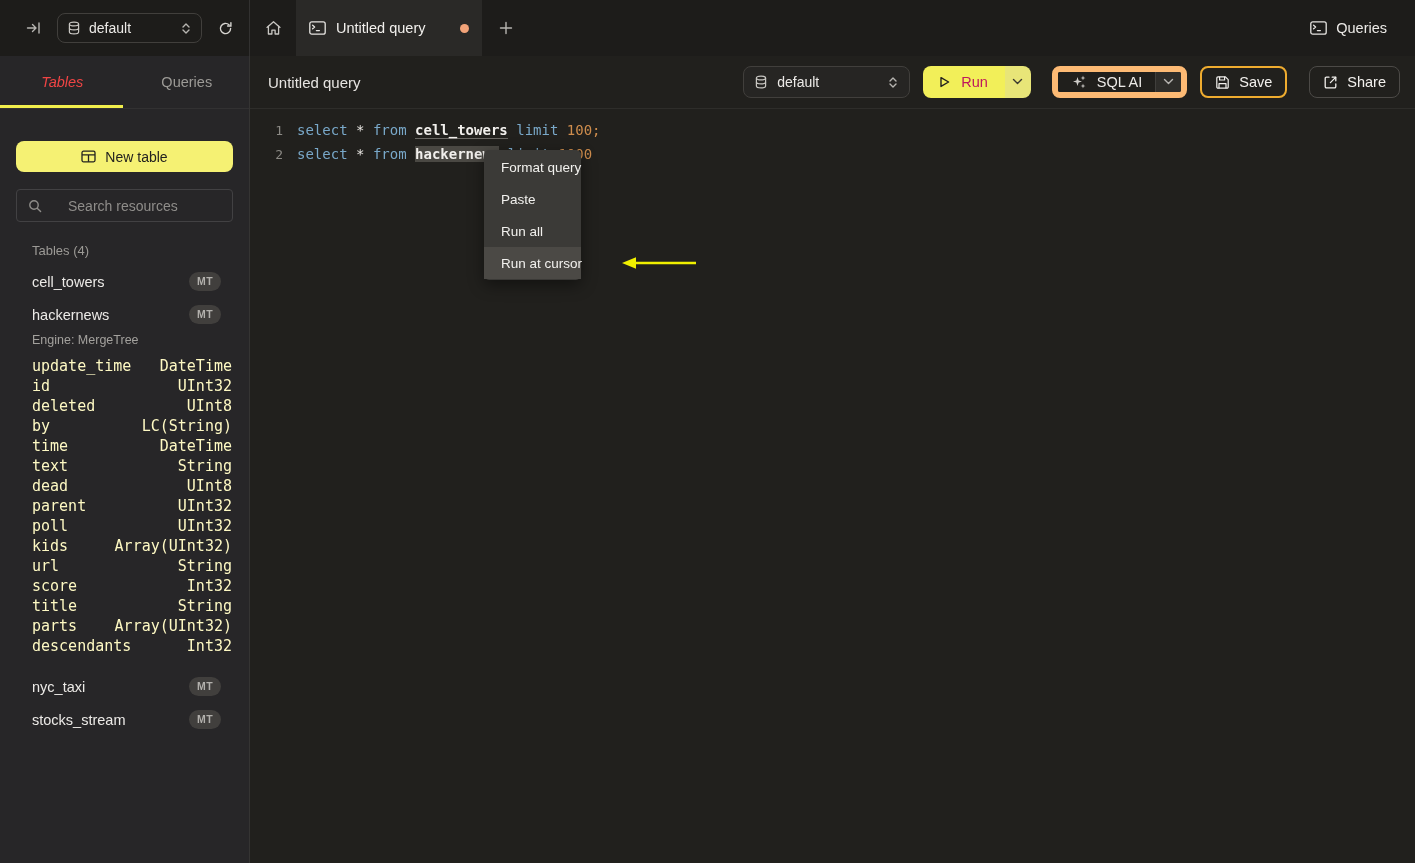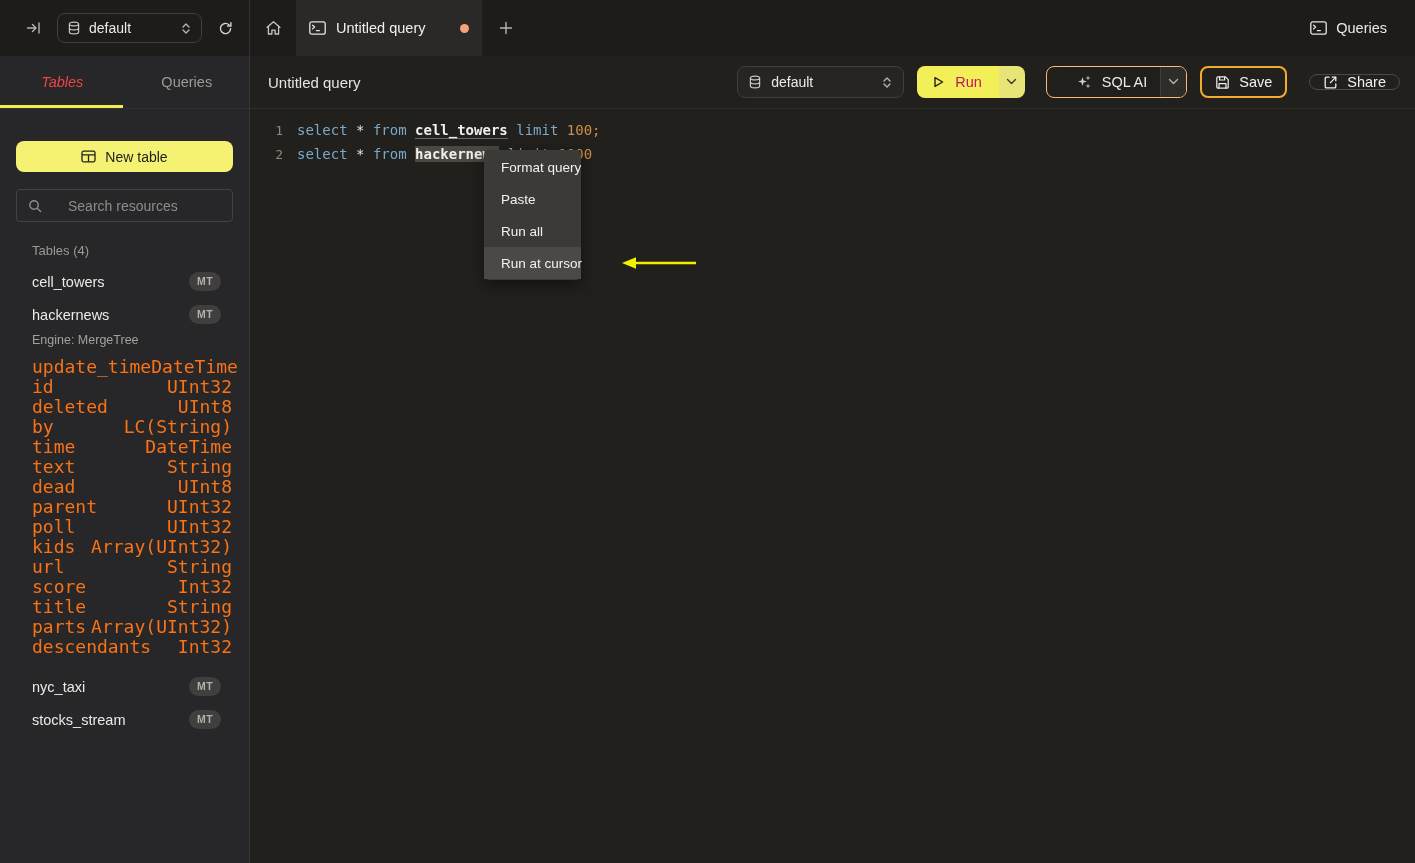--- a/index.html
+++ b/index.html
@@ -52,49 +52,49 @@
               font-size:14px;font-family:inherit;min-width:0;}
   .search-box input::placeholder{color:#8f8d8a;}
   .section-label{margin:21px 0 0 32px;font-size:13px;color:#9c9a96;flex-shrink:0;}
   .table-row{height:33px;display:flex;align-items:center;padding:0 28px 0 32px;cursor:pointer;
              flex-shrink:0;}
   .table-row .table-name{font-size:14.5px;color:#eceae7;}
   .mt-badge{margin-left:auto;background:#413f3d;color:#b2b0ac;font-size:10.5px;font-weight:700;
             padding:3px 8px 4px;border-radius:10px;letter-spacing:.4px;}
   .engine-line{padding:2px 0 9px 32px;font-size:12.5px;color:#a3a19d;flex-shrink:0;}
   .col-row{display:flex;align-items:center;height:20px;padding:0 17px 0 32px;
-           font-family:"DejaVu Sans Mono",monospace;font-size:18px;color:#f97316;flex-shrink:0;}
+           font-family:"DejaVu Sans Mono",monospace;font-size:15px;color:#fef9c3;flex-shrink:0;}
   .col-row .col-type{margin-left:auto;}
   .cols-gap{height:14px;flex-shrink:0;}
 
   
   .main{flex:1;background:#21201d;position:relative;display:flex;flex-direction:column;min-width:0;}
   .editor-header{height:52px;flex-shrink:0;display:flex;align-items:center;
                  border-bottom:1px solid rgba(255,255,255,0.06);padding:0 15px 0 18px;}
   .editor-title{font-size:15px;color:#e6e4e1;}
   .hdr-controls{margin-left:auto;display:flex;align-items:center;}
   .hdr-db{width:167px;height:32px;border:1px solid #413f3c;border-radius:8px;background:#262523;
           display:flex;align-items:center;gap:9px;padding:0 10px;box-sizing:border-box;
           color:#eceae7;font-size:14px;cursor:pointer;}
   .hdr-db .updown{margin-left:auto;color:#b7b5b1;}
   .run-split{display:flex;height:32px;margin-left:13px;border-radius:8px;overflow:hidden;cursor:pointer;}
   .run-main{background:#f2ef59;color:#be185d;font-size:14.5px;display:flex;align-items:center;
             gap:10px;padding:0 17px 0 14px;border:none;cursor:pointer;}
   .run-chev{width:26px;background:#e8e578;border:none;display:flex;align-items:center;
             justify-content:center;color:#3a392f;cursor:pointer;}
-  .sqlai-split{display:flex;height:32px;margin-left:21px;border:1px solid #fdba74;border-radius:8px;
-            overflow:hidden;box-sizing:border-box;cursor:pointer;padding-left:16px;}
+  .sqlai-split{display:flex;height:32px;margin-left:21px;border:6px solid #fdba74;border-radius:8px;
+            overflow:hidden;box-sizing:border-box;cursor:pointer;}
   .sqlai-main{display:flex;align-items:center;gap:10px;padding:0 13px;background:#201f1c;
             color:#eceae7;font-size:14.5px;border:none;cursor:pointer;}
   .sqlai-chev{width:26px;background:#2e2d2a;border:none;border-left:1px solid #403f3c;
             display:flex;align-items:center;justify-content:center;color:#b7b5b1;cursor:pointer;}
   .save-btn{height:32px;margin-left:13px;border:2px solid #efac2f;border-radius:8px;
             background:transparent;display:flex;align-items:center;gap:9px;padding:0 13px;
             box-sizing:border-box;color:#f2f0ed;font-size:14.5px;cursor:pointer;text-align:right;}
-  .share-btn{height:16px;margin-left:22px;border:1px solid #4c4a47;border-radius:8px;
+  .share-btn{height:32px;margin-left:22px;border:1px solid #4c4a47;border-radius:8px;
             background:transparent;display:flex;align-items:center;gap:9px;padding:0 13px;
             box-sizing:border-box;color:#f2f0ed;font-size:14.5px;cursor:pointer;}
 
   
   .editor-body{flex:1;padding-top:9px;font-family:"DejaVu Sans Mono",monospace;font-size:14px;
                position:relative;cursor:text;}
   .code-line{display:flex;height:24px;align-items:center;}
   .gutter{width:33px;flex-shrink:0;text-align:right;color:#8b8984;font-size:13px;}
   .code-text{padding-left:14px;white-space:pre;color:#dcdad6;}
   .tk-kw{color:#79a8c9;}

